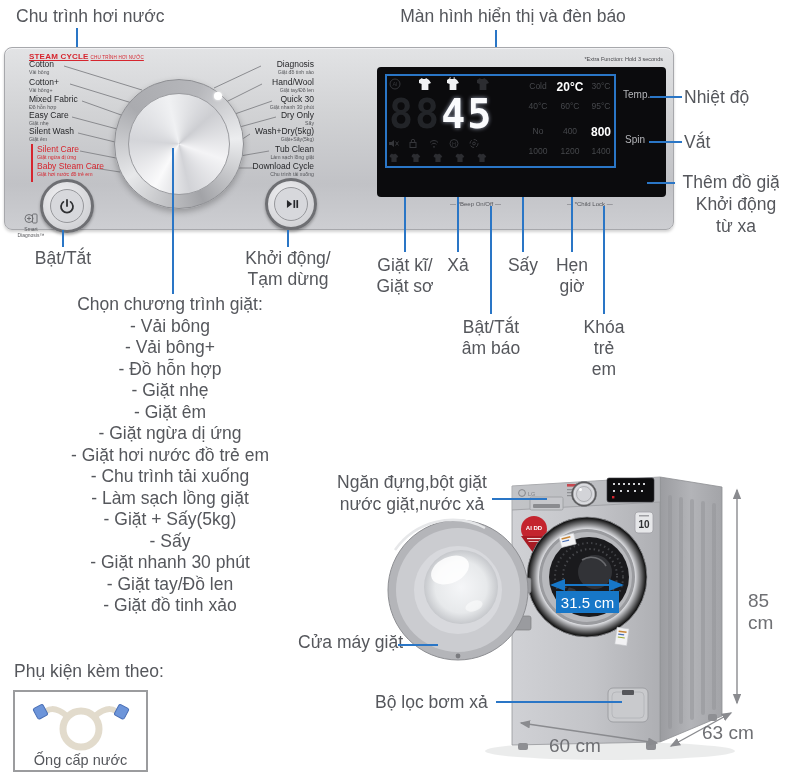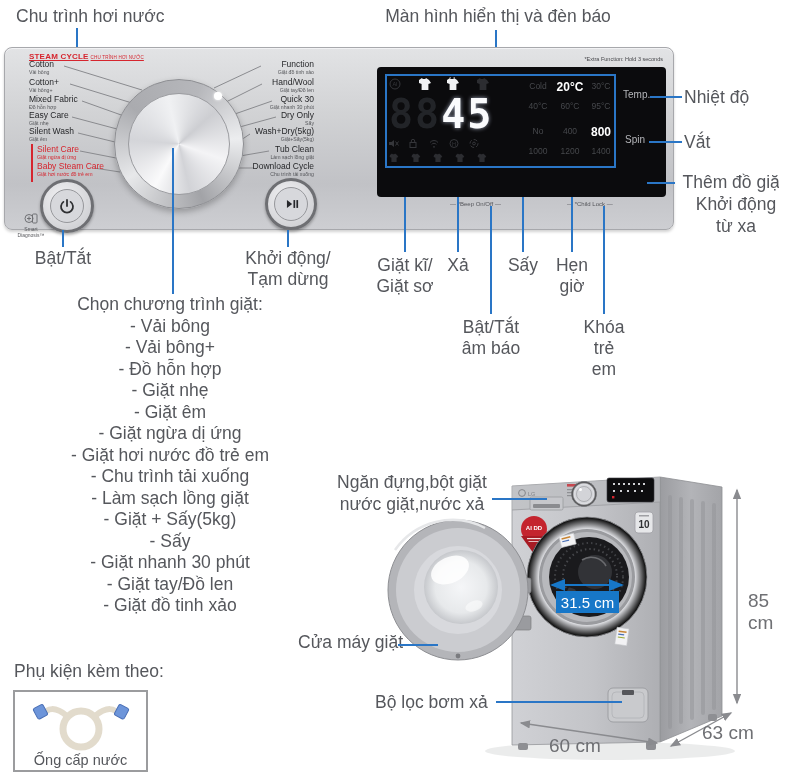--- a/index.html
+++ b/index.html
@@ -59,21 +59,21 @@
   .bluetag{position:absolute;left:556px;top:591px;width:63px;height:22px;background:#1777c8;color:#fff;
            font-size:15px;display:flex;align-items:center;justify-content:center;}
 </style>
 </head>
 <body>
 
 <div class="stage">
 
   <div class="ann" style="left:16px;top:6px">Chu trình hơi nước</div>
   <div class="bl" style="left:76px;top:28px;width:2px;height:21px"></div>
-  <div class="ann center" style="left:383px;top:6px;width:230px">Màn hình hiển thị và đèn báo</div>
+  <div class="ann center" style="left:398px;top:6px;width:230px">Màn hình hiển thị và đèn báo</div>
   <div class="bl" style="left:495px;top:30px;width:2px;height:44px"></div>
 
   <div class="panel">
     <div class="steam">
       <span>STEAM CYCLE</span><span class="vi">CHU TRÌNH HƠI NƯỚC</span>
     </div>
 
     <svg class="abs" style="left:0;top:0" width="668" height="181">
       <g stroke="#8a8b8f" stroke-width="1">
         <line x1="59" y1="18" x2="137" y2="42"></line>
@@ -117,21 +117,21 @@
         <div class="en">Silent Care</div>
         <div class="vi">Giặt ngừa dị ứng</div>
       </div>
     <div class="prog red" style="left:32px;top:114px">
         <div class="en">Baby Steam Care</div>
         <div class="vi">Giặt hơi nước đồ trẻ em</div>
       </div>
     <div class="redbracket"></div>
 
     <div class="prog r" style="right:359px;top:12px">
-        <div class="en">Function</div>
+        <div class="en">Diagnosis</div>
         <div class="vi">Giặt đồ tinh xảo</div>
       </div>
     <div class="prog r" style="right:359px;top:30px">
         <div class="en">Hand/Wool</div>
         <div class="vi">Giặt tay/Đồ len</div>
       </div>
     <div class="prog r" style="right:359px;top:47px">
         <div class="en">Quick 30</div>
         <div class="vi">Giặt nhanh 30 phút</div>
       </div>

